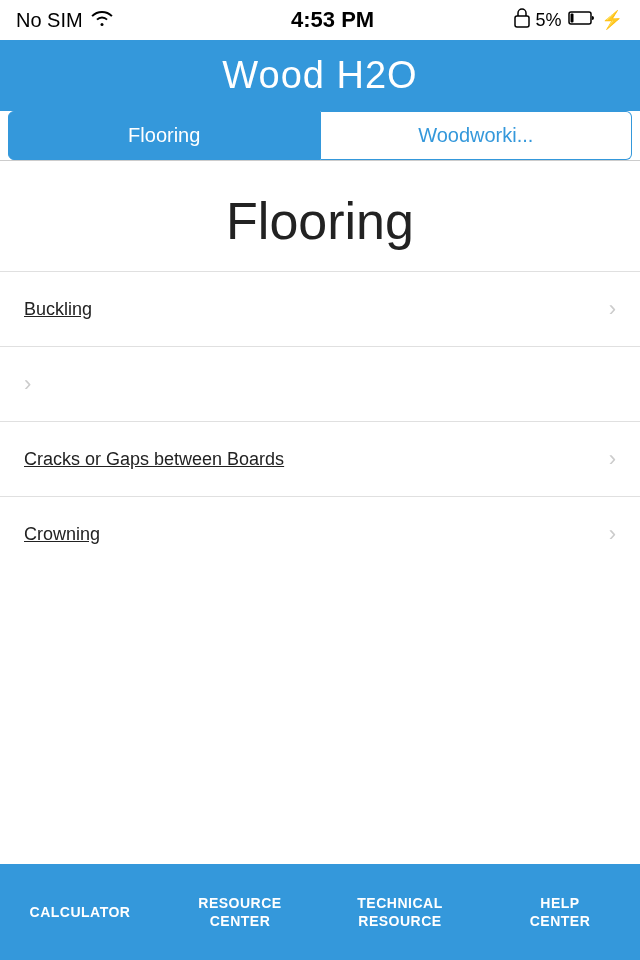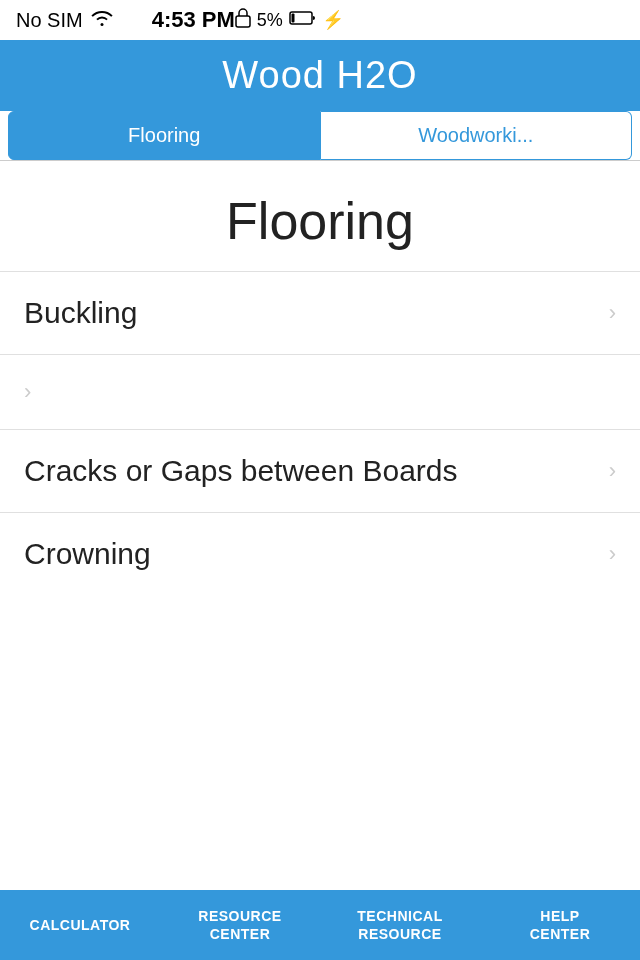--- a/index.html
+++ b/index.html
@@ -10,21 +10,21 @@
       font-family: -apple-system, 'Helvetica Neue', Arial, sans-serif;
       background: #fff;
       overflow: hidden;
       display: flex;
       flex-direction: column;
     }
 
     
     .status-bar {
       display: flex;
-      justify-content: flex-start;
+      justify-content: space-between;
       align-items: center;
       padding: 6px 16px;
       background: #fff;
       font-size: 22px;
       font-weight: 500;
       height: 40px;
       border-radius: 15px;
     }
     .status-left {
       display: flex;
@@ -106,34 +106,35 @@
     }
     .list-item {
       display: flex;
       justify-content: space-between;
       align-items: center;
       padding: 24px 24px;
       border-bottom: 1px solid #e0e0e0;
       cursor: pointer;
     }
     .list-item-label {
-      font-size: 30px;
+      font-size: 18px;
       color: #222;
+      text-decoration: underline;
     }
     .chevron {
       color: #ccc;
       font-size: 22px;
       font-weight: 300;
     }
 
     
     .bottom-nav {
       background: #3498db;
       display: flex;
-      height: 70px;
+      height: 96px;
     }
     .bottom-nav-item {
       flex: 1;
       display: flex;
       flex-direction: column;
       align-items: center;
       justify-content: center;
       color: #fff;
       font-size: 14px;
       font-weight: 700;

